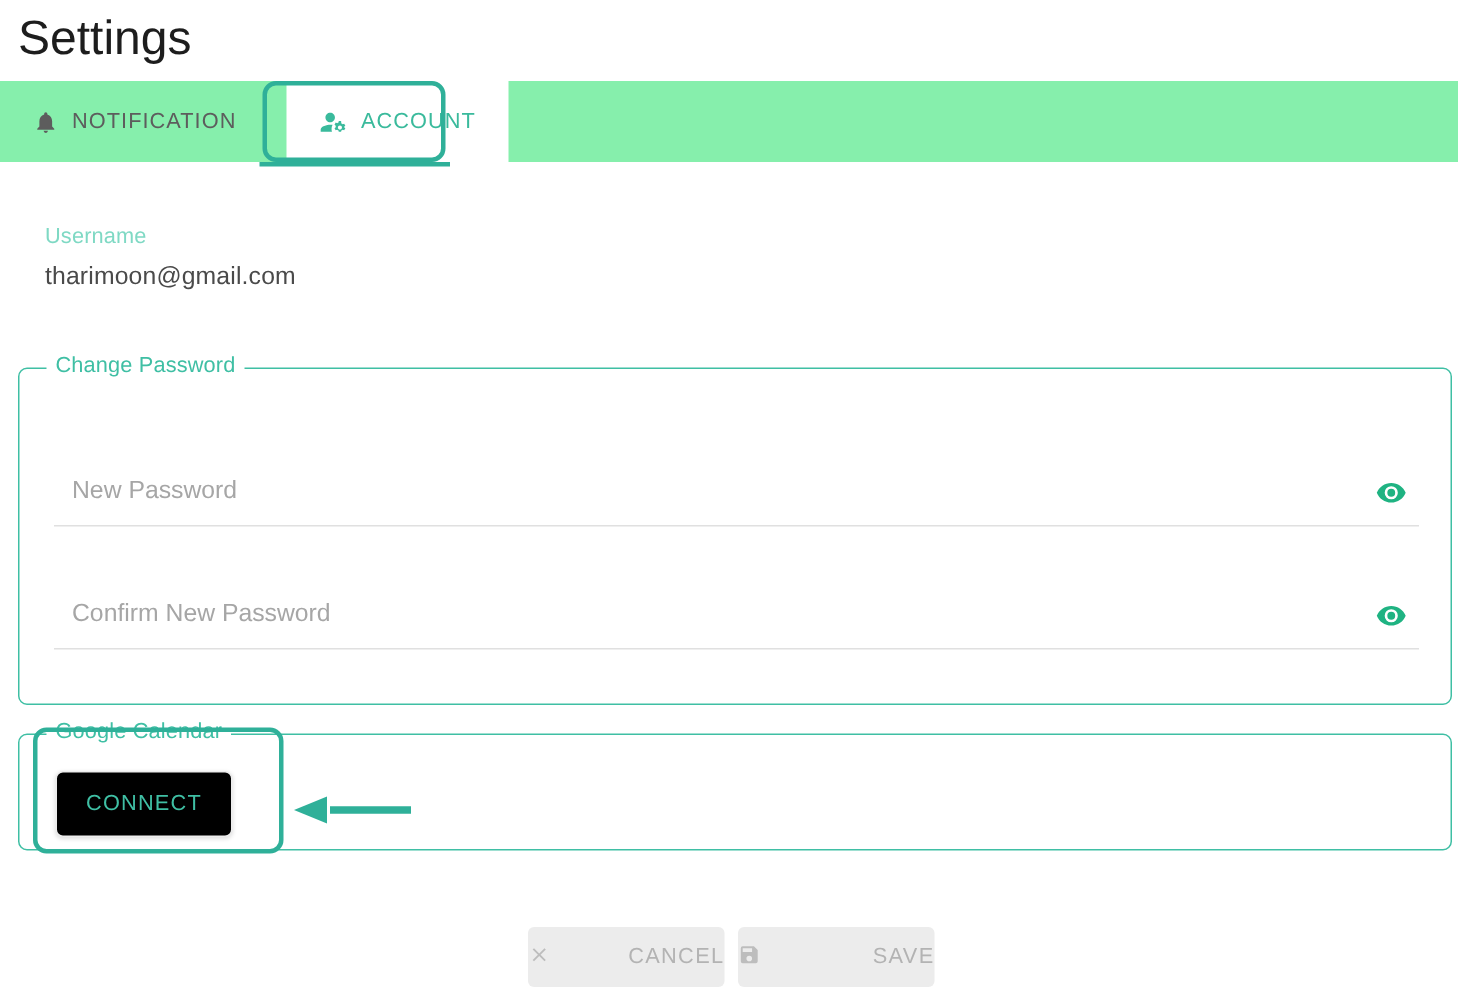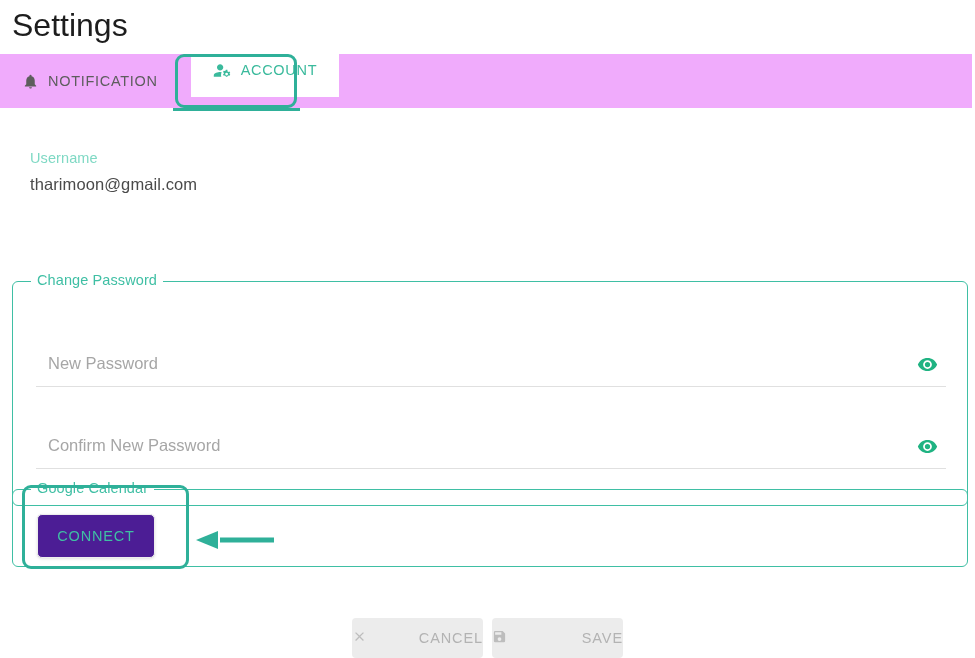--- a/index.html
+++ b/index.html
@@ -31,23 +31,23 @@
     line-height: 42px;
   }
 
   
   .tab-bar {
     position: absolute;
     left: 0px;
     top: 54px;
     width: 972px;
     height: 54px;
-    background: #f0abfc;
-    display: flex;
-    align-items: flex-end;
+    background: #86efac;
+    display: flex;
+    align-items: center;
   }
 
   .tab {
     display: flex;
     align-items: center;
     gap: 9px;
     padding: 0 22px;
     height: 54px;
     cursor: pointer;
     user-select: none;
@@ -118,21 +118,20 @@
     color: #3fbfa4;
     letter-spacing: 0.1px;
     white-space: nowrap;
   }
 
   #fs-password {
     left: 12px;
     top: 245px;
     width: 956px;
     height: 225px;
-    margin-top: 36px;
   }
 
   #fs-calendar {
     left: 12px;
     top: 489px;
     width: 956px;
     height: 78px;
   }
 
   
@@ -170,21 +169,21 @@
   }
   .eye-btn svg { fill: #1fb382; }
 
   
   .connect-btn {
     position: absolute;
     left: 24px;
     top: 24px;
     width: 118px;
     height: 44px;
-    background: #4c1d95;
+    background: #000000;
     border: 1px solid #ededed;
     border-radius: 5px;
     box-shadow: 0 1px 3px rgba(0,0,0,0.13);
     color: #3fbfa4;
     font-family: "Liberation Sans", sans-serif;
     font-size: 14.5px;
     letter-spacing: 0.8px;
     cursor: pointer;
   }
 

